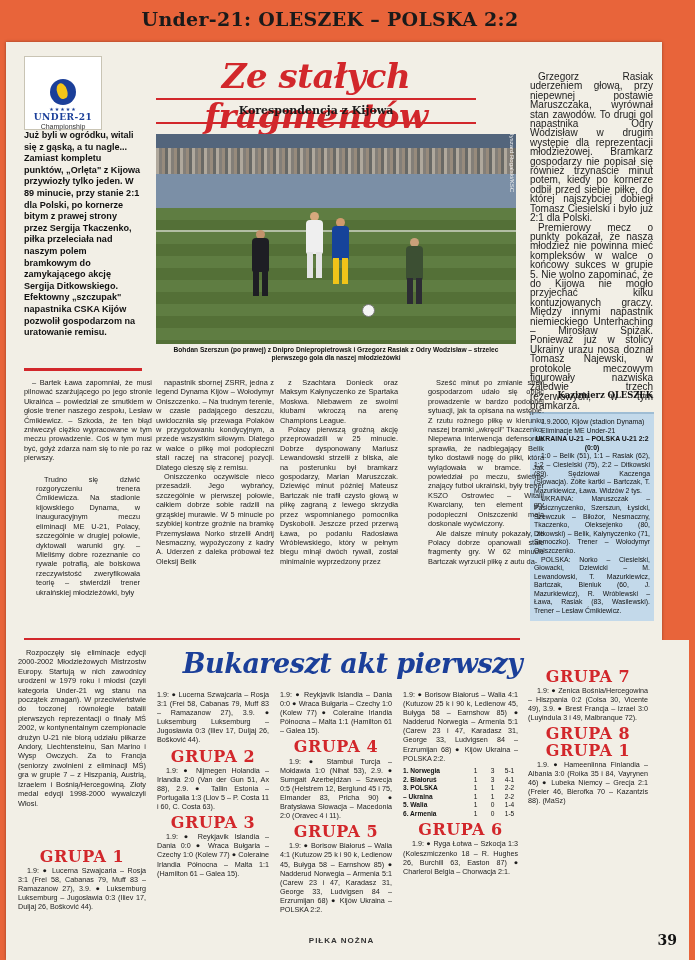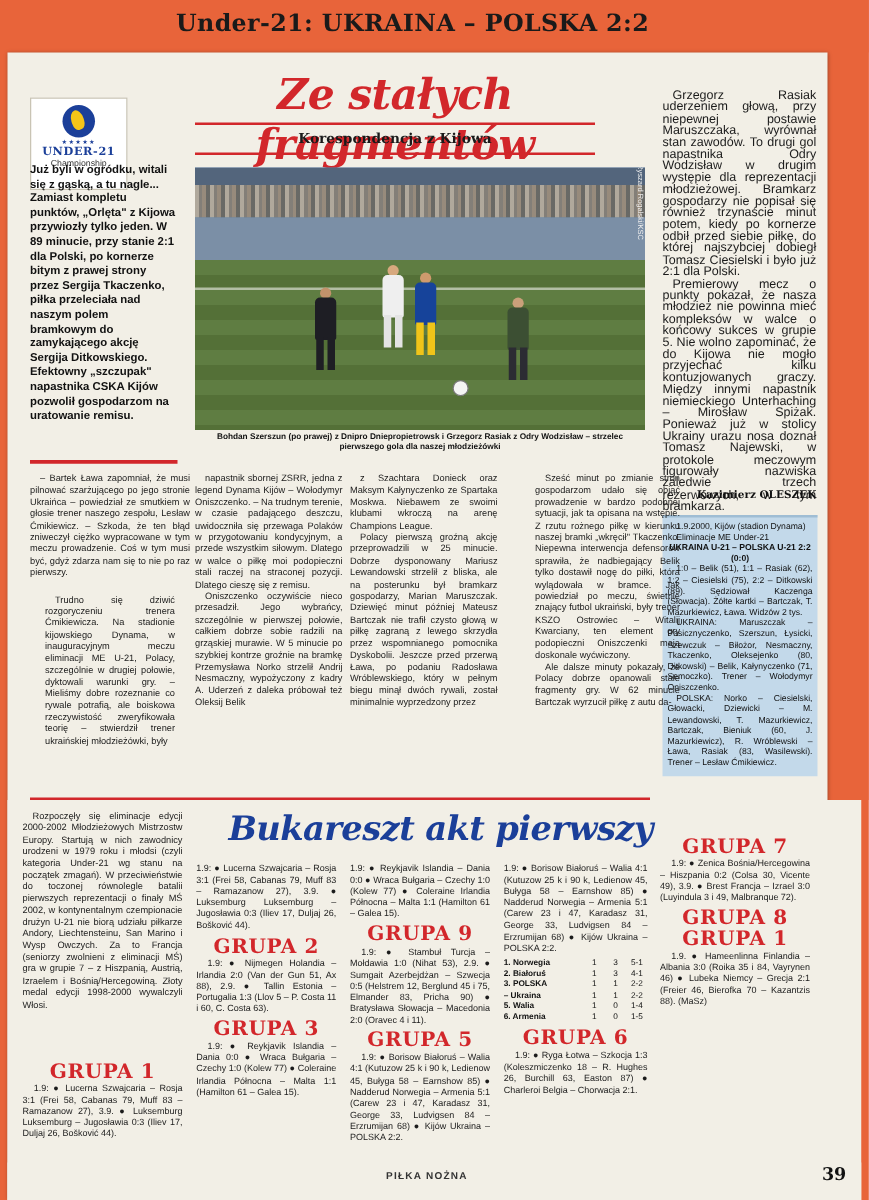--- a/index.html
+++ b/index.html
@@ -47,22 +47,21 @@
     background:#f2efe6;
   }
 
   
   .logo-box {
     position:absolute; left:18px; top:14px;
     width:78px; height:74px;
     background:#ffffff;
     border:1px solid #c9c4b4;
     text-align:center;
-    padding-top:3px;
-    margin-top:22px;
+    padding-top:20px;
   }
   .logo-ball {
     width:26px;height:26px;border-radius:50%;
     background:#1b3f99;
     margin:2px auto 1px auto;
     position:relative;
   }
   .logo-ball:after{
     content:"";position:absolute;left:7px;top:4px;
     width:10px;height:16px;background:#f5c518;
@@ -212,21 +211,21 @@
   .foot-page{
     position:absolute; right:18px; top:932px;
     font-family:"DejaVu Serif",serif;
     font-weight:bold; font-size:14px; color:#111;
   }
 </style>
 </head>
 <body>
 
 <div class="top-band"></div>
-<div class="top-headline">Under-21: UKRAINA – POLSKA 2:2</div>
+<div class="top-headline">Under-21: OLESZEK – POLSKA 2:2</div>
 
 <div class="side-tab">
   
 </div>
 
 <div class="sheet">
 
   <div class="logo-box">
     <div class="logo-ball"></div>
     <div class="logo-stars">★★★★★</div>
@@ -326,21 +325,21 @@
 <div class="grpcol gc2">
   <p class="grp-body" style="text-indent:0;">1.9: ● Lucerna Szwajcaria – Rosja 3:1 (Frei 58, Cabanas 79, Muff 83 – Ramazanow 27), 3.9. ● Luksemburg Luksemburg – Jugosławia 0:3 (Iliev 17, Duljaj 26, Bošković 44).</p>
   <div class="grp-head">GRUPA 2</div>
   <p class="grp-body">1.9: ● Nijmegen Holandia – Irlandia 2:0 (Van der Gun 51, Ax 88), 2.9. ● Tallin Estonia – Portugalia 1:3 (Llov 5 – P. Costa 11 i 60, C. Costa 63).</p>
   <div class="grp-head">GRUPA 3</div>
   <p class="grp-body">1.9: ● Reykjavik Islandia – Dania 0:0 ● Wraca Bułgaria – Czechy 1:0 (Kolew 77) ● Coleraine Irlandia Północna – Malta 1:1 (Hamilton 61 – Galea 15).</p>
 </div>
 
 <div class="grpcol gc3">
   <p class="grp-body" style="text-indent:0;">1.9: ● Reykjavik Islandia – Dania 0:0 ● Wraca Bułgaria – Czechy 1:0 (Kolew 77) ● Coleraine Irlandia Północna – Malta 1:1 (Hamilton 61 – Galea 15).</p>
-  <div class="grp-head">GRUPA 9</div>
+  <div class="grp-head">GRUPA 4</div>
   <p class="grp-body">1.9: ● Stambuł Turcja – Mołdawia 1:0 (Nihat 53), 2.9. ● Sumgait Azerbejdżan – Szwecja 0:5 (Helstrem 12, Berglund 45 i 75, Elmander 83, Pricha 90) ● Bratysława Słowacja – Macedonia 2:0 (Oravec 4 i 11).</p>
   <div class="grp-head">GRUPA 5</div>
   <p class="grp-body">1.9: ● Borisow Białoruś – Walia 4:1 (Kutuzow 25 k i 90 k, Ledienow 45, Bułyga 58 – Earnshow 85) ● Nadderud Norwegia – Armenia 5:1 (Carew 23 i 47, Karadasz 31, George 33, Ludvigsen 84 – Erzrumijan 68) ● Kijów Ukraina – POLSKA 2:2.</p>
 </div>
 
 <div class="grpcol gc4">
   <p class="grp-body" style="text-indent:0;">1.9: ● Borisow Białoruś – Walia 4:1 (Kutuzow 25 k i 90 k, Ledienow 45, Bułyga 58 – Earnshow 85) ● Nadderud Norwegia – Armenia 5:1 (Carew 23 i 47, Karadasz 31, George 33, Ludvigsen 84 – Erzrumijan 68) ● Kijów Ukraina – POLSKA 2:2.</p>
   <table class="stand">
     <tbody>
       <tr>

